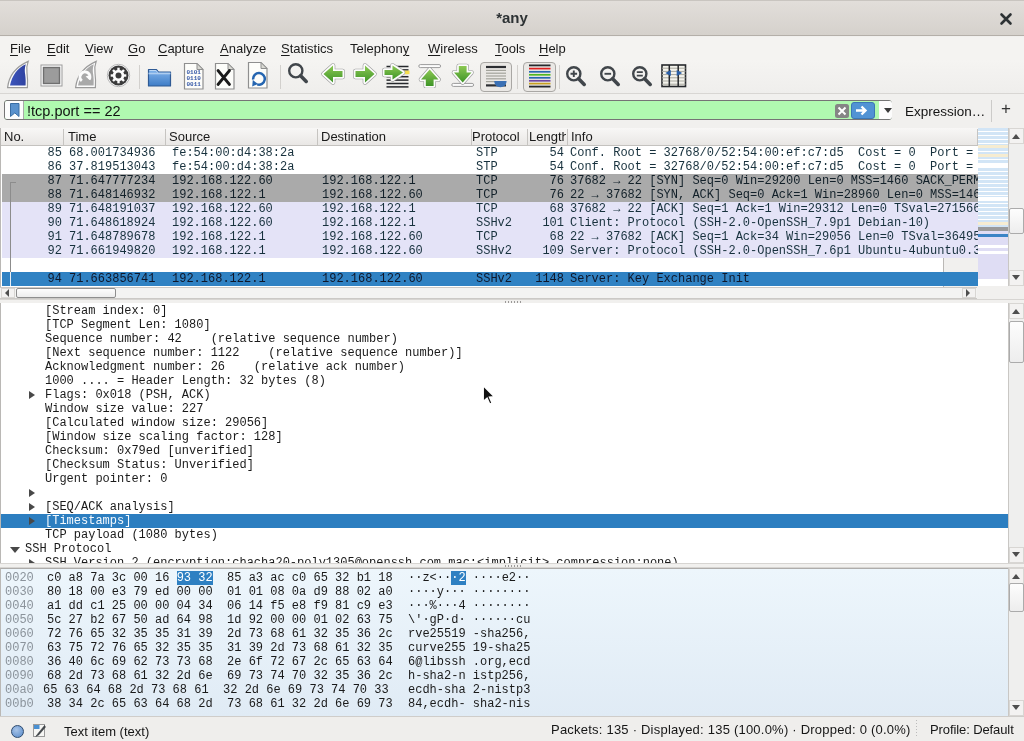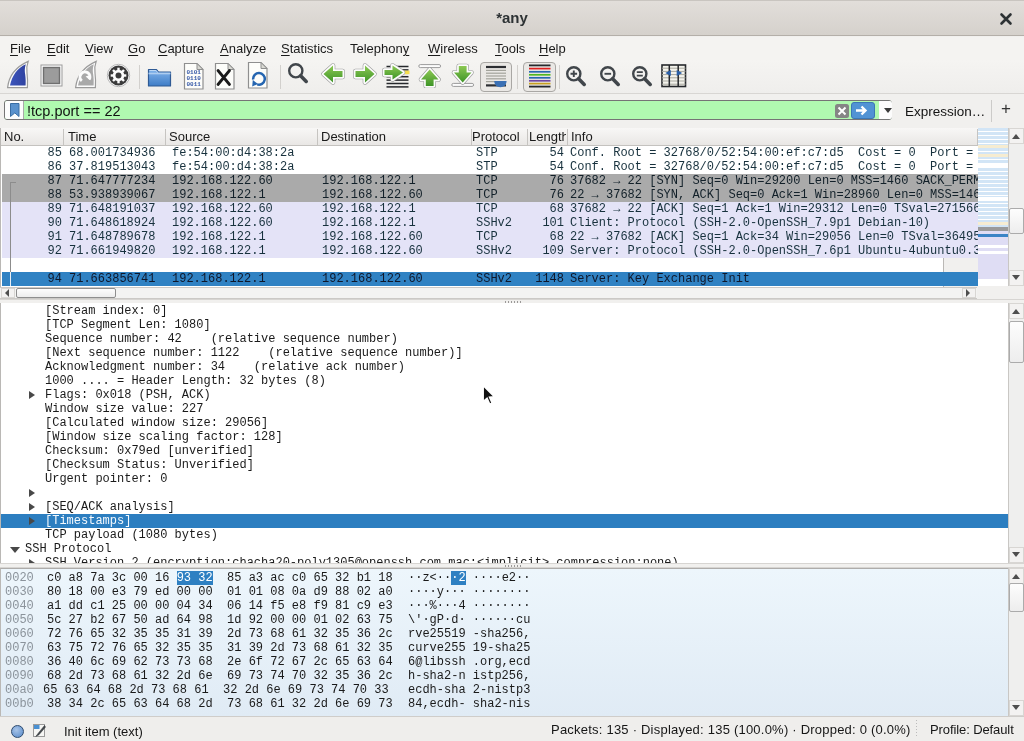--- a/index.html
+++ b/index.html
@@ -528,21 +528,21 @@
       <i style="left:526px"></i>
  <span style="left:528px;width:37px;overflow:hidden;white-space:nowrap">Length</span>
       <i style="left:566px"></i>
  <span style="left:570px">Info</span>
       <i style="left:976px"></i>
 </div>
 <div id="prows">
       <div class="prow mono" style="top:18px;background:#ffffff;color:#17313d"><span class="c-no">85</span><span class="c-t">68.001734936</span><span class="c-s">fe:54:00:d4:38:2a</span><span class="c-p">STP</span><span class="c-l">54</span><span class="c-i">Conf. Root = 32768/0/52:54:00:ef:c7:d5  Cost = 0  Port = 0x8001</span></div>
 <div class="prow mono" style="top:32px;background:#ffffff;color:#17313d"><span class="c-no">86</span><span class="c-t">37.819513043</span><span class="c-s">fe:54:00:d4:38:2a</span><span class="c-p">STP</span><span class="c-l">54</span><span class="c-i">Conf. Root = 32768/0/52:54:00:ef:c7:d5  Cost = 0  Port = 0x8001</span></div>
 <div class="prow mono" style="top:46px;background:#aaaaaa;color:#122029"><span class="c-no">87</span><span class="c-t">71.647777234</span><span class="c-s">192.168.122.60</span><span class="c-d">192.168.122.1</span><span class="c-p">TCP</span><span class="c-l">76</span><span class="c-i">37682 → 22 [SYN] Seq=0 Win=29200 Len=0 MSS=1460 SACK_PERM=1 TSval=2715663173 TSecr=0 WS=128</span></div>
-<div class="prow mono" style="top:60px;background:#aaaaaa;color:#122029"><span class="c-no">88</span><span class="c-t">53.938939067</span><span class="c-s">192.168.122.1</span><span class="c-d">192.168.122.60</span><span class="c-p">TCP</span><span class="c-l">76</span><span class="c-i">22 → 37682 [SYN, ACK] Seq=0 Ack=1 Win=28960 Len=0 MSS=1460 SACK_PERM=1 TSval=3649585012</span></div>
+<div class="prow mono" style="top:60px;background:#aaaaaa;color:#122029"><span class="c-no">88</span><span class="c-t">71.648146932</span><span class="c-s">192.168.122.1</span><span class="c-d">192.168.122.60</span><span class="c-p">TCP</span><span class="c-l">76</span><span class="c-i">22 → 37682 [SYN, ACK] Seq=0 Ack=1 Win=28960 Len=0 MSS=1460 SACK_PERM=1 TSval=3649585012</span></div>
 <div class="prow mono" style="top:74px;background:#e4e3f7;color:#17313d"><span class="c-no">89</span><span class="c-t">71.648191037</span><span class="c-s">192.168.122.60</span><span class="c-d">192.168.122.1</span><span class="c-p">TCP</span><span class="c-l">68</span><span class="c-i">37682 → 22 [ACK] Seq=1 Ack=1 Win=29312 Len=0 TSval=2715663173 TSecr=3649585012</span></div>
 <div class="prow mono" style="top:88px;background:#e4e3f7;color:#17313d"><span class="c-no">90</span><span class="c-t">71.648618924</span><span class="c-s">192.168.122.60</span><span class="c-d">192.168.122.1</span><span class="c-p">SSHv2</span><span class="c-l">101</span><span class="c-i">Client: Protocol (SSH-2.0-OpenSSH_7.9p1 Debian-10)</span></div>
 <div class="prow mono" style="top:102px;background:#e4e3f7;color:#17313d"><span class="c-no">91</span><span class="c-t">71.648789678</span><span class="c-s">192.168.122.1</span><span class="c-d">192.168.122.60</span><span class="c-p">TCP</span><span class="c-l">68</span><span class="c-i">22 → 37682 [ACK] Seq=1 Ack=34 Win=29056 Len=0 TSval=3649585013 TSecr=2715663173</span></div>
 <div class="prow mono" style="top:116px;background:#e4e3f7;color:#17313d"><span class="c-no">92</span><span class="c-t">71.661949820</span><span class="c-s">192.168.122.1</span><span class="c-d">192.168.122.60</span><span class="c-p">SSHv2</span><span class="c-l">109</span><span class="c-i">Server: Protocol (SSH-2.0-OpenSSH_7.6p1 Ubuntu-4ubuntu0.3)</span></div>
 <div class="prow mono" style="top:144px;background:#e4e3f7;color:#701a75"><span class="c-no">93</span><span class="c-t">71.662015274</span><span class="c-s">192.168.122.60</span><span class="c-d">192.168.122.1</span><span class="c-p">TCP</span><span class="c-l">68</span><span class="c-i">37682 → 22 [ACK] Seq=34 Ack=42 Win=29312 Len=0 TSval=2715663187 TSecr=3649585013</span></div>
 <div class="prow mono" style="top:144px;background:#3082c3;color:#0f172a"><span class="c-no">94</span><span class="c-t">71.663856741</span><span class="c-s">192.168.122.1</span><span class="c-d">192.168.122.60</span><span class="c-p">SSHv2</span><span class="c-l">1148</span><span class="c-i">Server: Key Exchange Init</span></div>
 <div style="position:absolute;left:9px;top:53.5px;width:1px;height:100.5px;background:#8c8c8c"></div>
 <div style="position:absolute;left:9px;top:53.5px;width:6px;height:1px;background:#8c8c8c"></div>
 <div style="position:absolute;left:9px;top:144px;width:1px;height:14px;background:#e8eef5"></div>
     </div>
@@ -564,21 +564,21 @@
 
 <div class="abs split" style="top:299px;height:5px">
     <div class="dots" style="top:1px"></div>
   </div>
 <div class="abs" id="dpane">
     <div id="dlines">
       <div class="dline mono" style="top:1px"><span class="tx">[Stream index: 0]</span></div>
 <div class="dline mono" style="top:15px"><span class="tx">[TCP Segment Len: 1080]</span></div>
 <div class="dline mono" style="top:29px"><span class="tx">Sequence number: 42    (relative sequence number)</span></div>
 <div class="dline mono" style="top:43px"><span class="tx">[Next sequence number: 1122    (relative sequence number)]</span></div>
-<div class="dline mono" style="top:57px"><span class="tx">Acknowledgment number: 34    (relative ack number)</span></div>
+<div class="dline mono" style="top:57px"><span class="tx">Acknowledgment number: 26    (relative ack number)</span></div>
 <div class="dline mono" style="top:71px"><span class="tx">1000 .... = Header Length: 32 bytes (8)</span></div>
 <div class="dline mono" style="top:85px"><div class="exp" style="left:28px"></div><span class="tx">Flags: 0x018 (PSH, ACK)</span></div>
 <div class="dline mono" style="top:99px"><span class="tx">Window size value: 227</span></div>
 <div class="dline mono" style="top:113px"><span class="tx">[Calculated window size: 29056]</span></div>
 <div class="dline mono" style="top:127px"><span class="tx">[Window size scaling factor: 128]</span></div>
 <div class="dline mono" style="top:141px"><span class="tx">Checksum: 0x79ed [unverified]</span></div>
 <div class="dline mono" style="top:155px"><span class="tx">[Checksum Status: Unverified]</span></div>
 <div class="dline mono" style="top:169px"><span class="tx">Urgent pointer: 0</span></div>
 <div class="dline mono" style="top:183px"><div class="exp" style="left:28px"></div></div>
 <div class="dline mono" style="top:197px"><div class="exp" style="left:28px"></div><span class="tx">[SEQ/ACK analysis]</span></div>
@@ -607,21 +607,21 @@
   </div>
 
 <div class="abs" id="sbar">
 <div style="position:absolute;left:10.5px;top:7.5px;width:13px;height:13px;border-radius:50%;background:radial-gradient(circle at 40% 35%,#a8c4e8,#6f9bd2 70%);border:1px solid #2d4a6e"></div>
 <div style="position:absolute;left:33px;top:7px;width:12px;height:13px;background:#f6f6f4;border:1px solid #9a9a9a">
       <svg width="12" height="13" style="display:block">
 <rect x="0" y="0" width="5.5" height="4" fill="#4a90d2"></rect>
 <path d="M10.5 0.5 L4 8.5 l-2.2 3 l3.2 -1.8 L11.5 2 Z" fill="#43484d" stroke="#2e3236" stroke-width="0.5"></path>
       </svg>
     </div>
-<div style="position:absolute;left:64px;top:7px">Init item (text)</div>
+<div style="position:absolute;left:64px;top:7px">Text item (text)</div>
 <div style="position:absolute;left:551px;top:5px;letter-spacing:0.22px">Packets: 135 · Displayed: 135 (100.0%) · Dropped: 0 (0.0%)</div>
 <div style="position:absolute;left:916px;top:3px;width:1px;height:18px;background:repeating-linear-gradient(#bbb 0 1px,transparent 1px 3px)"></div>
 <div style="position:absolute;left:930px;top:5px;letter-spacing:-0.1px">Profile: Default</div>
 </div>
 
 <div class="abs sbv" style="left:1008px;top:128px;width:16px;height:158px"></div>
 <div class="sbtn" style="left:1009px;top:128px;width:15px;height:16px"></div>
 <div class="sbtn" style="left:1009px;top:270px;width:15px;height:16px"></div>
 <div class="arr" style="left:1012px;top:134px;border-left:4.5px solid transparent;border-right:4.5px solid transparent;border-bottom:5px solid #4e4e4e"></div>
 <div class="arr" style="left:1012px;top:275px;border-left:4.5px solid transparent;border-right:4.5px solid transparent;border-top:5px solid #4e4e4e"></div>

